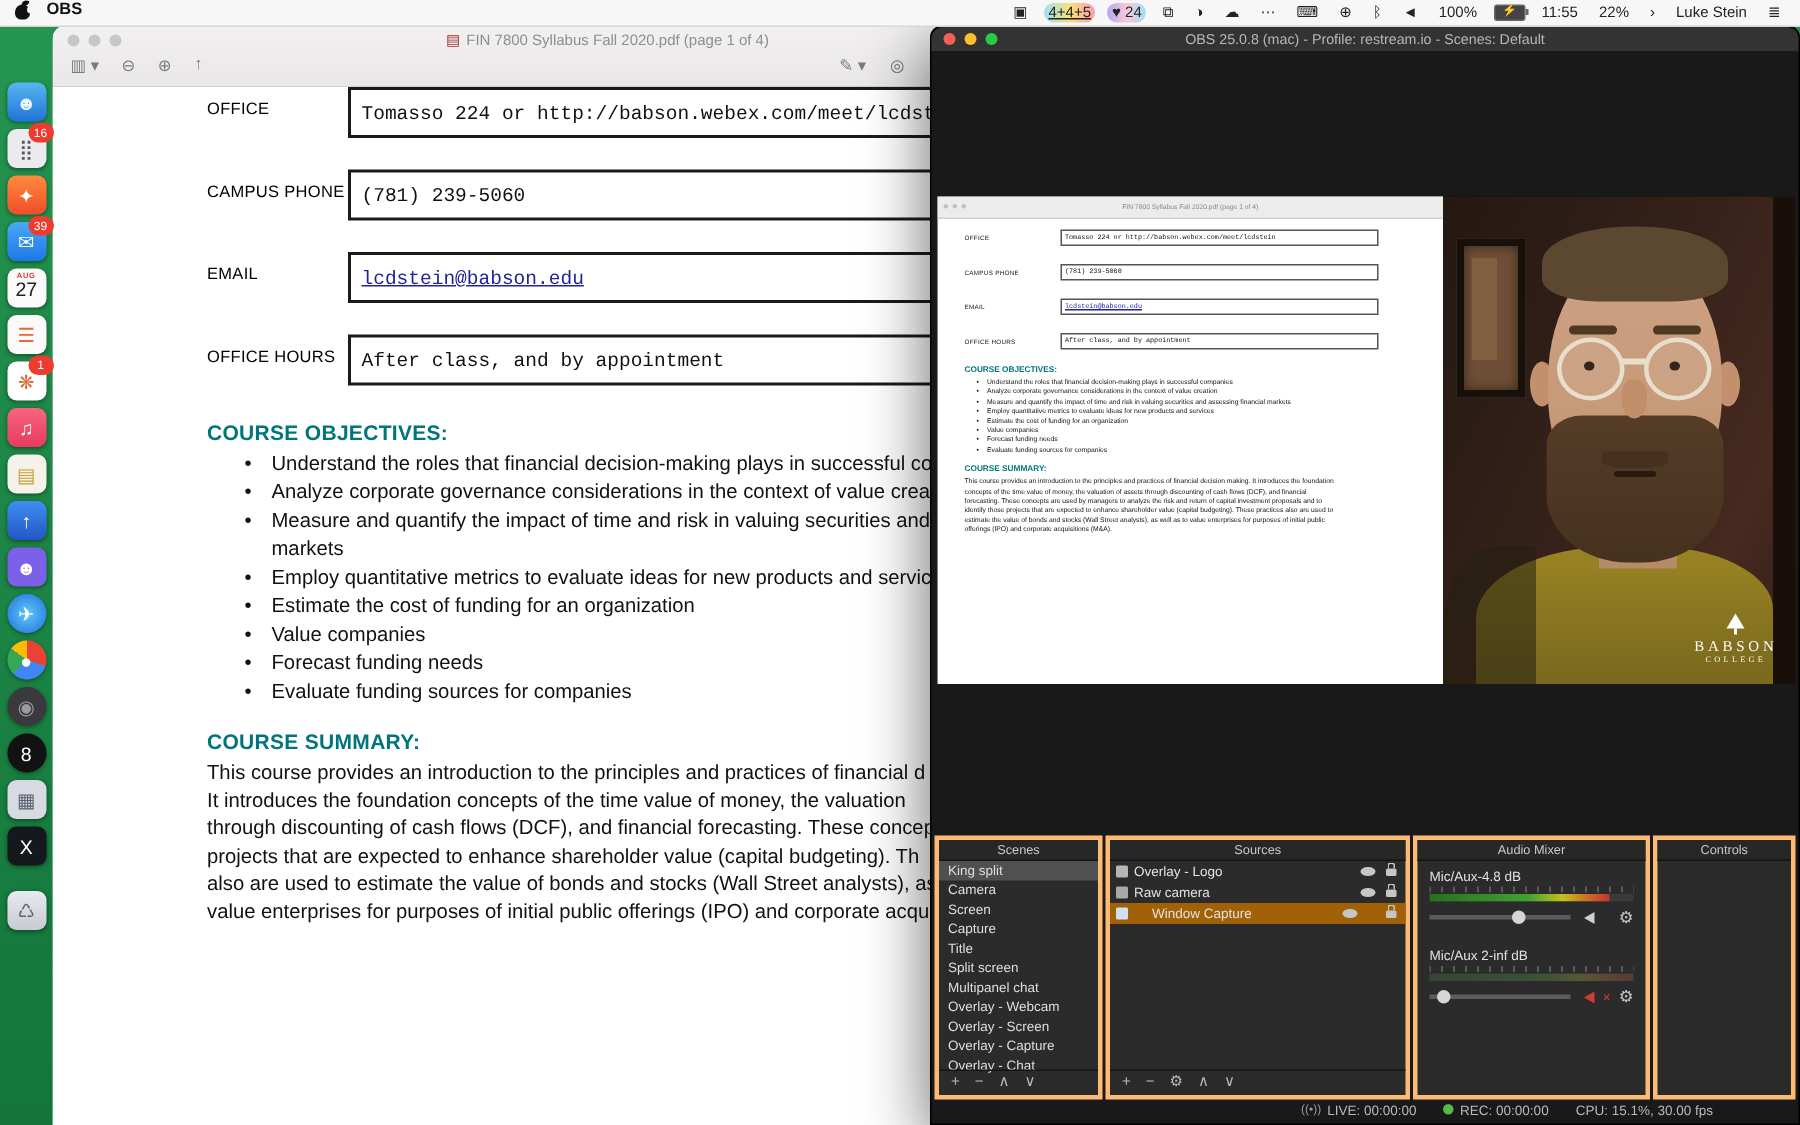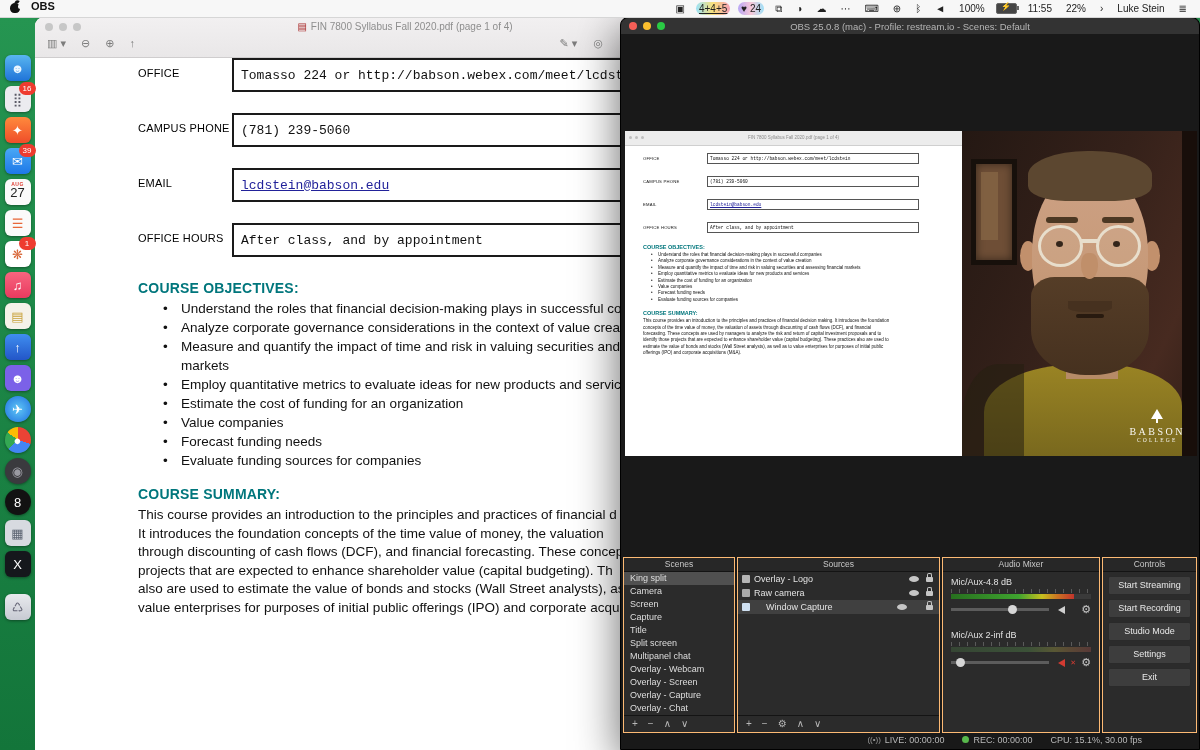--- a/index.html
+++ b/index.html
@@ -127,21 +127,21 @@
   .wc-mouth{position:absolute;left:114px;top:183px;width:28px;height:4px;background:#281a0f;border-radius:2px}
   .babson-logo{position:absolute;right:12px;bottom:13px;text-align:center;color:rgba(255,255,255,.95);
     font-family:"Liberation Serif",serif}
   .tree{width:0;height:0;border-left:6px solid transparent;border-right:6px solid transparent;border-bottom:10px solid #fff;margin:0 auto}
   .trunk{width:2px;height:4px;background:#fff;margin:0 auto 3px}
   .logo1{font-size:10px;letter-spacing:2.5px}
   .logo2{font-size:5.5px;letter-spacing:2.2px}
 
   
   .docks{position:absolute;left:2px;top:539px;width:574px;height:176px;display:flex;gap:2px}
-  .panel{background:#2b2b2b;border:1px solid #fdba74;box-sizing:border-box;position:relative}
+  .panel{background:#2b2b2b;border:3px solid #fdba74;box-sizing:border-box;position:relative}
   .panel-header{height:13px;line-height:13px;text-align:center;font-size:8.5px;color:#c9c9c9;
     background:#272727;border-bottom:1px solid #141414}
   .p-scenes{width:112px;flex:none}
   .p-sources{width:203px;flex:none}
   .p-mixer{width:158px;flex:none}
   .p-controls{flex:1}
   .scene-item{height:13px;line-height:13px;padding:0 6px;font-size:9px;color:#dedede;white-space:nowrap;overflow:hidden}
   .scene-list > :first-child{background:#505050}
   .source-item{height:14px;display:flex;align-items:center;gap:4px;padding:0 4px;font-size:9px;color:#e2e2e2}
   .src-ico{width:8px;height:8px;flex:none;border-radius:1px}
@@ -428,21 +428,21 @@
           <span class="src-label">Overlay - Logo</span>
           <span class="eye"></span>
           <span class="lock"></span>
         </div>
           <div class="source-item">
           <span class="src-ico" style="background: rgb(169, 169, 169);"></span>
           <span class="src-label">Raw camera</span>
           <span class="eye"></span>
           <span class="lock"></span>
         </div>
-          <div class="source-item" style="background: #404040; gap: 16px;">
+          <div class="source-item" style="background: #a16207; gap: 16px;">
           <span class="src-ico" style="background: rgb(207, 224, 242);"></span>
           <span class="src-label">Window Capture</span>
           <span class="eye"></span>
           <span class="lock"></span>
         </div>
         </div>
       <div class="panel-toolbar">
 
       <span class="ptb">+</span>
           <span class="ptb">−</span>
@@ -490,28 +490,20 @@
             <span class="spk" style="border-right-color: rgb(210, 59, 50);"></span>
             <span class="mute-x">✕</span>
             <span class="gear">⚙</span>
           </div>
         </div>
         </div>
     </div>
 
     <div class="panel p-controls">
       <div class="panel-header">Controls</div>
-      <div>
-
-      <div class="ctrl-btn">Start Streaming</div>
-          <div class="ctrl-btn">Start Recording</div>
-          <div class="ctrl-btn">Studio Mode</div>
-          <div class="ctrl-btn">Settings</div>
-          <div class="ctrl-btn">Exit</div>
-        </div>
     </div>
   </div>
 
   <div class="obs-status">
     <span class="st-group">
       <span class="antenna">((•))</span>
       <span>LIVE: 00:00:00</span>
     </span>
     <span class="st-group">
       <span class="rec-dot"></span>

